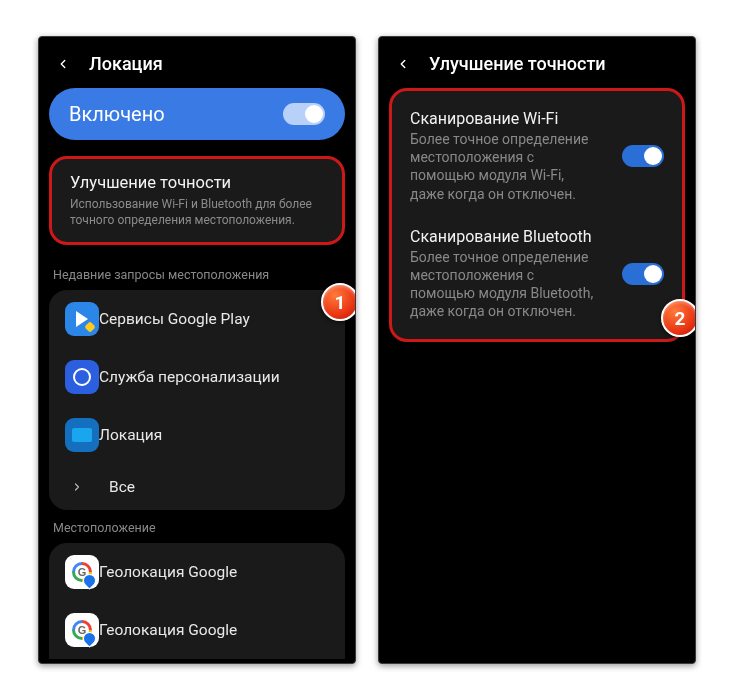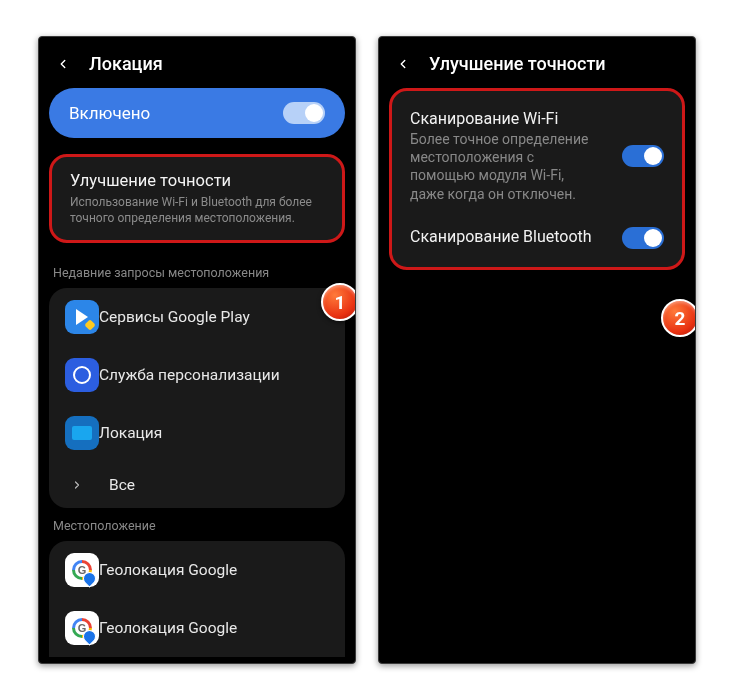--- a/index.html
+++ b/index.html
@@ -55,21 +55,21 @@
   .content { padding: 0 10px; }
   .pill-toggle {
     background: #3a7ae4;
     border-radius: 26px;
     padding: 14px 20px;
     display: flex;
     align-items: center;
     justify-content: space-between;
     margin-bottom: 16px;
   }
-  .pill-label { font-size: 17px; color: #ffffff; }
+  .pill-label { font-size: 20px; color: #ffffff; }
   .switch {
     width: 42px;
     height: 22px;
     border-radius: 11px;
     position: relative;
     flex-shrink: 0;
   }
   .switch.on-blue { background: #b7d1f8; }
   .switch.on-accent { background: #2a6fd6; }
   .switch .knob {
@@ -322,20 +322,21 @@
           <div class="scan-title">Сканирование Wi-Fi</div>
           <div class="scan-sub">Более точное определение местоположения с помощью модуля Wi-Fi, даже когда он отключен.</div>
         </div>
         <div class="switch on-accent">
             <div class="knob"></div>
           </div>
       </div>
       <div class="scan-row">
         <div class="scan-text">
           <div class="scan-title">Сканирование Bluetooth</div>
+          <div class="scan-sub">Более точное определение местоположения с помощью модуля Bluetooth, даже когда он отключен.</div>
         </div>
         <div class="switch on-accent">
             <div class="knob"></div>
           </div>
       </div>
     </div>
 
     <div class="badge-num" style="top:262px; right:-4px;">
         <span>2</span>
       </div>

